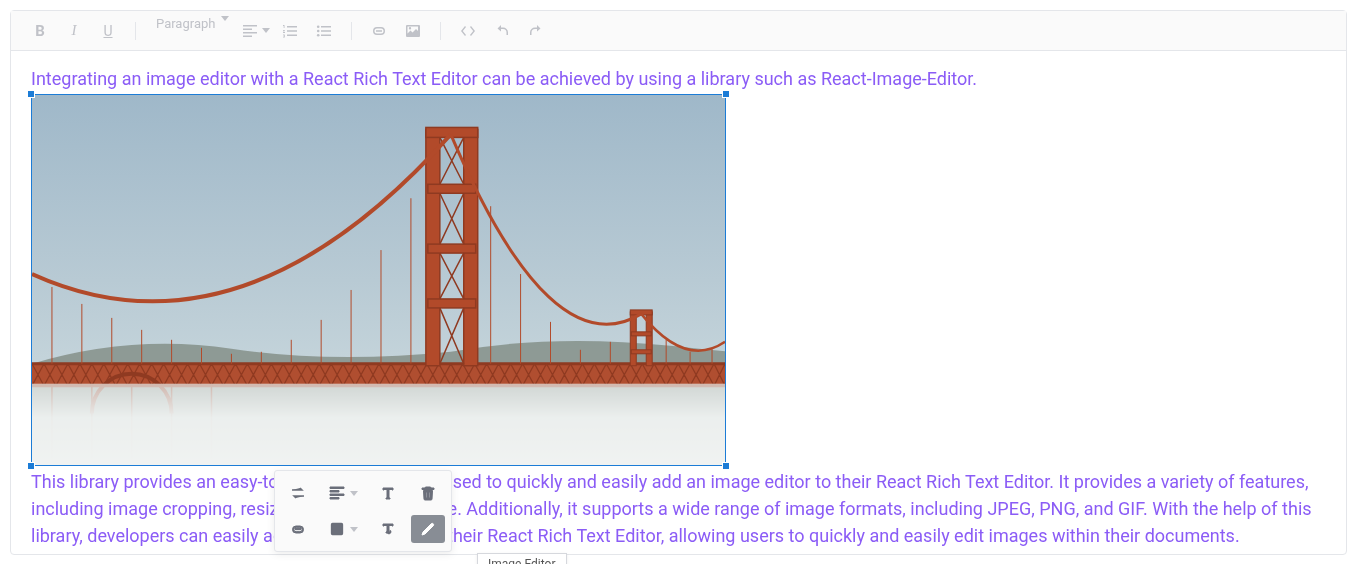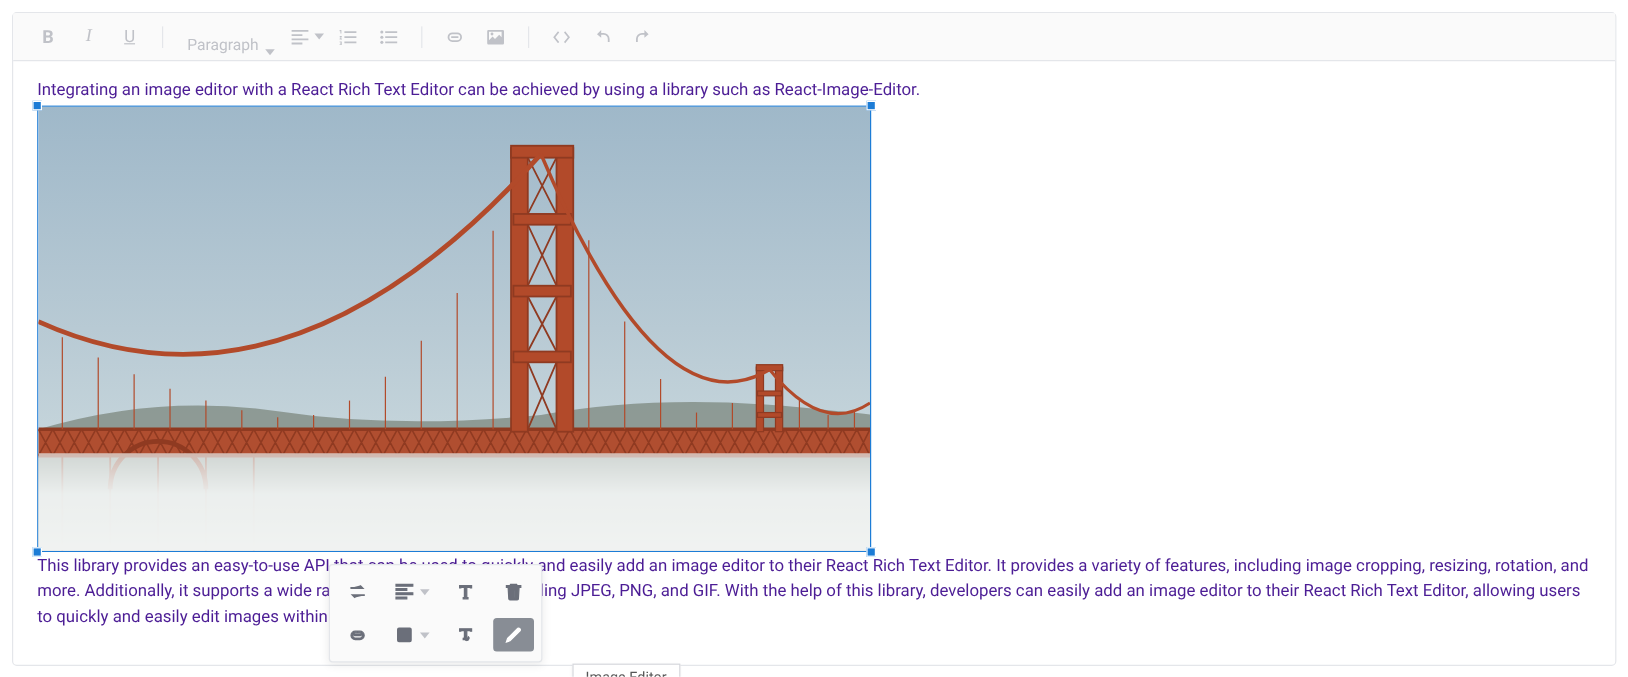--- a/index.html
+++ b/index.html
@@ -31,32 +31,32 @@
   display: flex; align-items: center; justify-content: center;
   color: #c0c2c8;
   font-size: 13px;
   cursor: pointer;
   border-radius: 3px;
 }
 .tb-btn svg { width: 16px; height: 16px; fill: currentColor; }
 .tb-sep { width: 1px; height: 18px; background: #e4e6ea; margin: 0 8px; }
 .format-dd {
   color: #c0c2c8; font-size: 13px; padding: 0 8px; height: 30px;
-  display: flex; align-items: flex-end; cursor: pointer; gap: 6px;
+  display: flex; align-items: flex-start; cursor: pointer; gap: 6px;
 }
 .dd-caret {
   width: 0; height: 0; border-left: 4px solid transparent;
   border-right: 4px solid transparent; border-top: 5px solid #c0c2c8;
 }
 .align-btn { display: flex; align-items: center; gap: 4px; }
 
 .content-area {
   padding: 14px 20px;
-  font-size: 14px;
-  color: #4c1d95;
+  font-size: 18px;
+  color: #8b5cf6;
   line-height: 1.5;
   position: relative;
 }
 .para { margin-bottom: 2px; }
 .image-box {
   position: relative;
   width: 695px;
   height: 372px;
   margin-top: 2px;
   margin-bottom: 2px;

